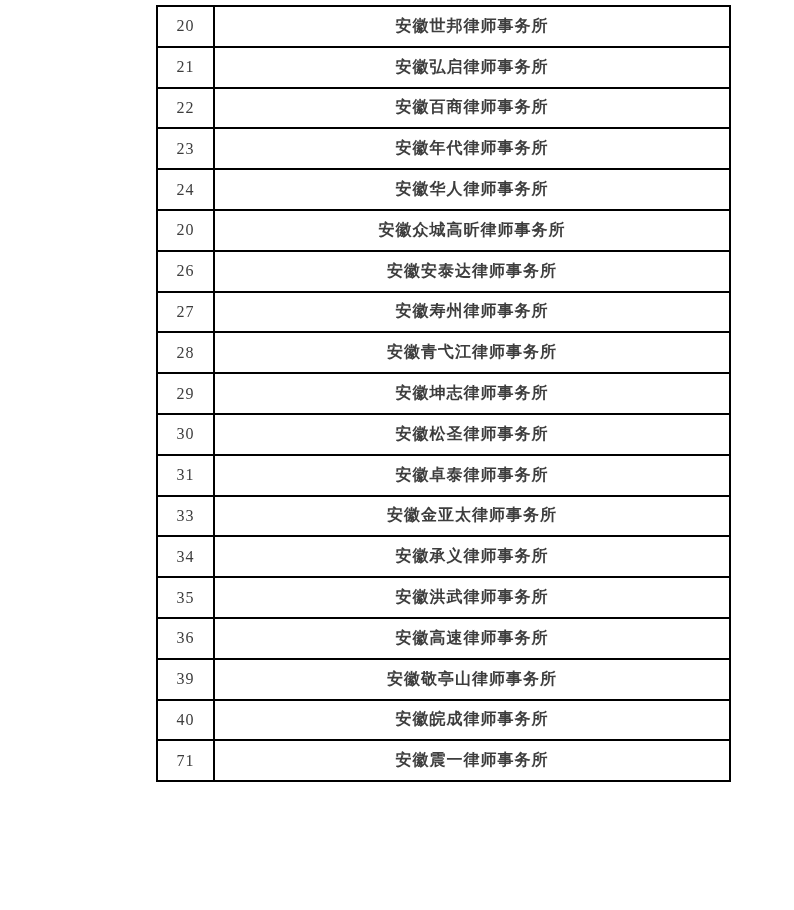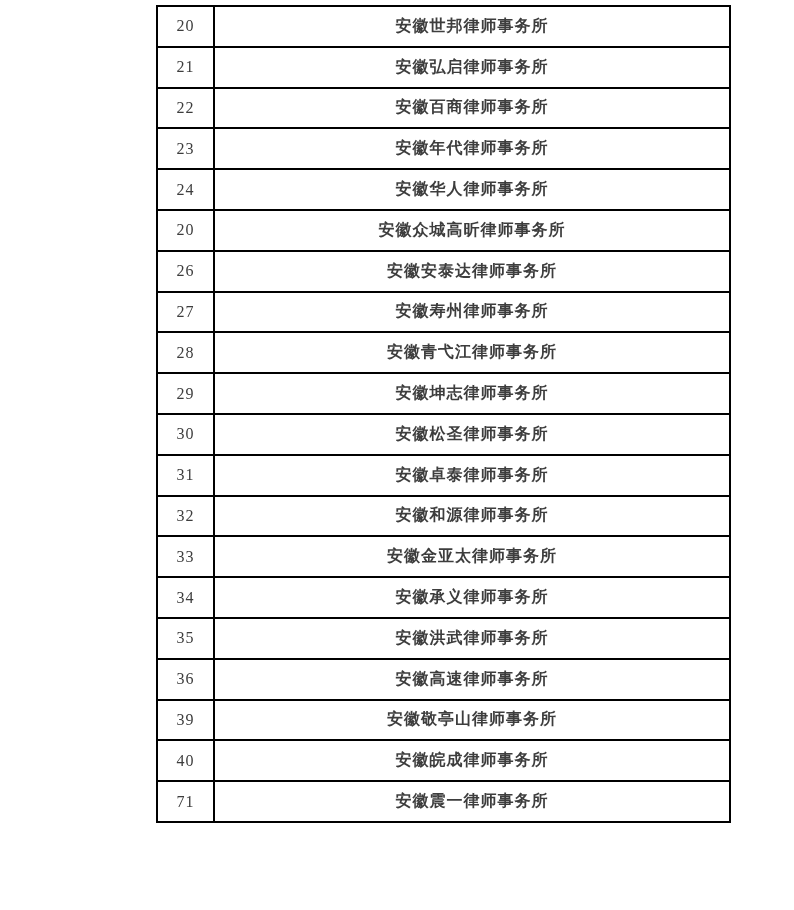--- a/index.html
+++ b/index.html
@@ -97,24 +97,20 @@
         </tr>
         <tr>
           <td class="num-cell">30</td>
           <td class="name-cell">安徽松圣律师事务所</td>
         </tr>
         <tr>
           <td class="num-cell">31</td>
           <td class="name-cell">安徽卓泰律师事务所</td>
         </tr>
         <tr>
-          <td class="num-cell">32</td>
-          <td class="name-cell">安徽和源律师事务所</td>
-        </tr>
-        <tr>
           <td class="num-cell">33</td>
           <td class="name-cell">安徽金亚太律师事务所</td>
         </tr>
         <tr>
           <td class="num-cell">34</td>
           <td class="name-cell">安徽承义律师事务所</td>
         </tr>
         <tr>
           <td class="num-cell">35</td>
           <td class="name-cell">安徽洪武律师事务所</td>

